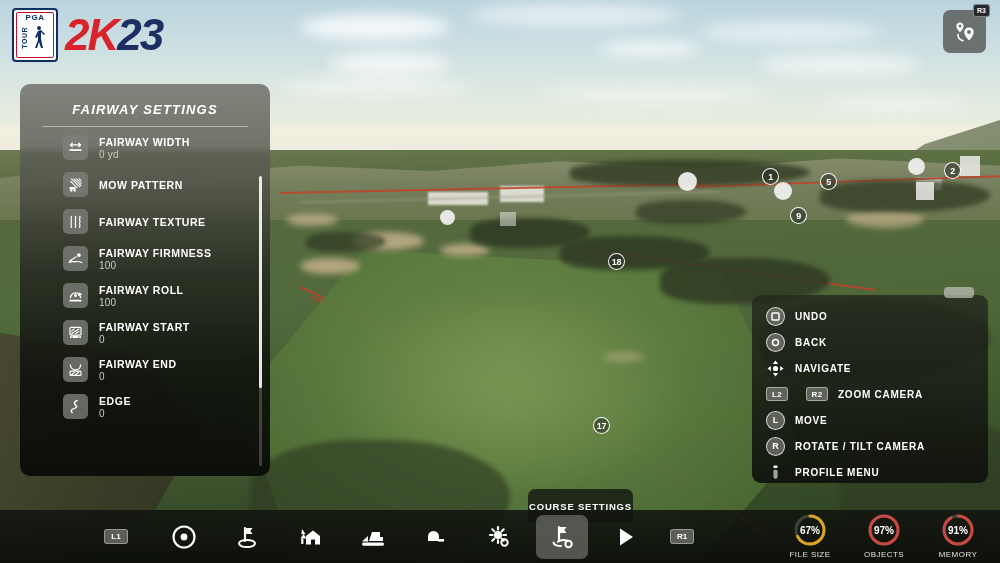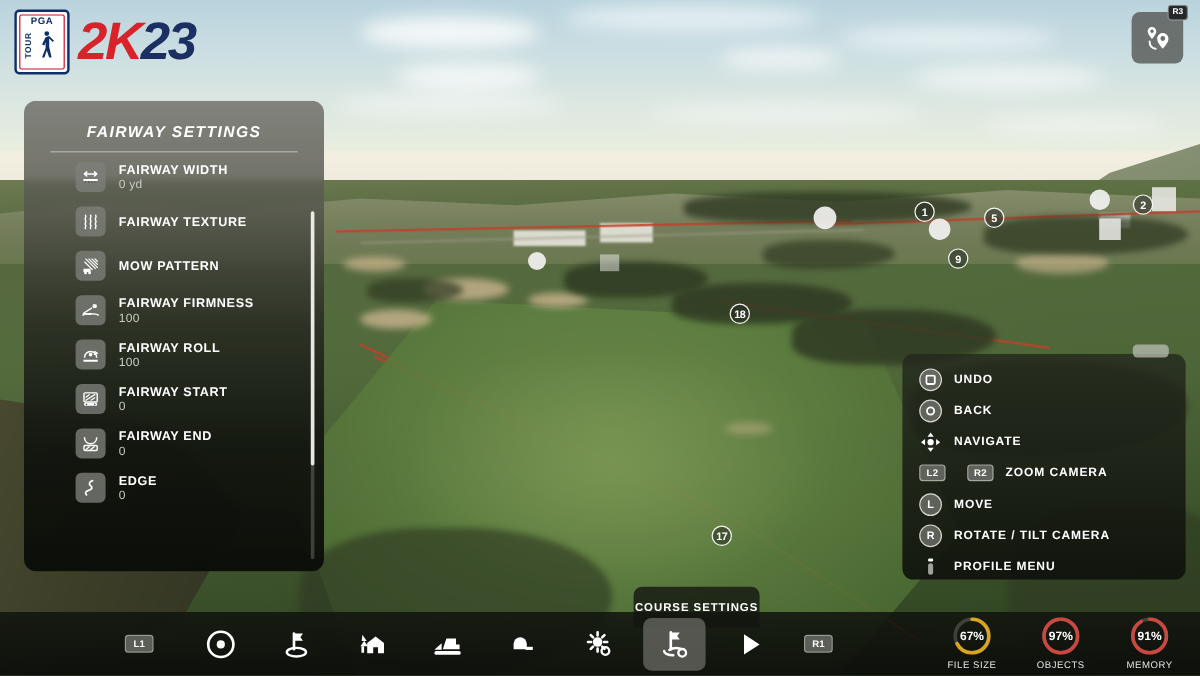--- a/index.html
+++ b/index.html
@@ -285,21 +285,21 @@
     <div class="blob-square" style="left:960px;top:156px;width:20px;height:20px;"></div>
     <div class="blob-square" style="left:916px;top:182px;width:18px;height:18px;"></div>
     <div class="blob-square" style="left:500px;top:212px;width:16px;height:14px;opacity:.6;"></div>
 
     <div id="markers">
         <div class="hole-marker" style="left: 762px; top: 168px;">1</div>
         <div class="hole-marker" style="left: 820px; top: 173px;">5</div>
         <div class="hole-marker" style="left: 944px; top: 162px;">2</div>
         <div class="hole-marker" style="left: 790px; top: 207px;">9</div>
         <div class="hole-marker" style="left: 608px; top: 253px;">18</div>
-        <div class="hole-marker" style="left: 593px; top: 438px;">17</div>
+        <div class="hole-marker" style="left: 593px; top: 417px;">17</div>
       </div>
   </div>
 
   <div class="logo">
     <div class="pga-badge">
       <div class="pga-inner">
         <div class="pga-txt1">PGA</div>
         <div class="pga-tour">TOUR</div>
         <svg class="pga-golfer" viewBox="0 0 15 30">
           <path d="M8 3a2 2 0 1 0 0 4 2 2 0 0 0 0-4zM7 8l-3 6 2 1 1-3v5l-3 8h2l2-6 2 6h2l-2-9V9l3 3 1-1-4-4z" fill="#0e2f66"></path>
@@ -331,44 +331,44 @@
             </svg>
           </div>
           <div class="setting-text">
             <div class="setting-label">FAIRWAY WIDTH</div>
             <div class="setting-value">0 yd</div>
           </div>
         </div>
         <div class="setting-row">
           <div class="setting-icon">
             <svg width="17" height="17" viewBox="0 0 20 20">
-              <g stroke="#fff" stroke-width="1.4" fill="none" stroke-linecap="round">
-                <path d="M5 4c1.4 1.6-1.4 3.2 0 4.8S3.6 12 5 13.6 3.6 16 5 17"></path>
-                <path d="M10 4c1.4 1.6-1.4 3.2 0 4.8s-1.4 3.2 0 4.8-1.4 2.4 0 3.4"></path>
-                <path d="M15 4c1.4 1.6-1.4 3.2 0 4.8s-1.4 3.2 0 4.8-1.4 2.4 0 3.4"></path>
-              </g>
-            </svg>
-          </div>
-          <div class="setting-text">
-            <div class="setting-label">FAIRWAY TEXTURE</div>
-          </div>
-        </div>
-        <div class="setting-row">
-          <div class="setting-icon">
-            <svg width="17" height="17" viewBox="0 0 20 20">
               <g stroke="#fff" stroke-width="1.2">
                 <path d="M8 3l9 9M11 3l6 6M14 3l3 3M5 3l10 10M4 6l8 8"></path>
               </g>
               <path d="M3 13h7v3H3z" fill="#fff"></path>
               <circle cx="5" cy="17" r="1.4" fill="#fff"></circle>
               <circle cx="9" cy="17" r="1.4" fill="#fff"></circle>
             </svg>
           </div>
           <div class="setting-text">
             <div class="setting-label">MOW PATTERN</div>
+          </div>
+        </div>
+        <div class="setting-row">
+          <div class="setting-icon">
+            <svg width="17" height="17" viewBox="0 0 20 20">
+              <g stroke="#fff" stroke-width="1.4" fill="none" stroke-linecap="round">
+                <path d="M5 4c1.4 1.6-1.4 3.2 0 4.8S3.6 12 5 13.6 3.6 16 5 17"></path>
+                <path d="M10 4c1.4 1.6-1.4 3.2 0 4.8s-1.4 3.2 0 4.8-1.4 2.4 0 3.4"></path>
+                <path d="M15 4c1.4 1.6-1.4 3.2 0 4.8s-1.4 3.2 0 4.8-1.4 2.4 0 3.4"></path>
+              </g>
+            </svg>
+          </div>
+          <div class="setting-text">
+            <div class="setting-label">FAIRWAY TEXTURE</div>
           </div>
         </div>
         <div class="setting-row">
           <div class="setting-icon">
             <svg width="17" height="17" viewBox="0 0 20 20">
               <circle cx="14" cy="6" r="2.2" fill="#fff"></circle>
               <path d="M3 13l8-5M3 13l7 1" stroke="#fff" stroke-width="1.3" fill="none" stroke-linecap="round"></path>
               <path d="M2 15c3-2 13-2 16 0" stroke="#fff" stroke-width="1.4" fill="none"></path>
             </svg>
           </div>

